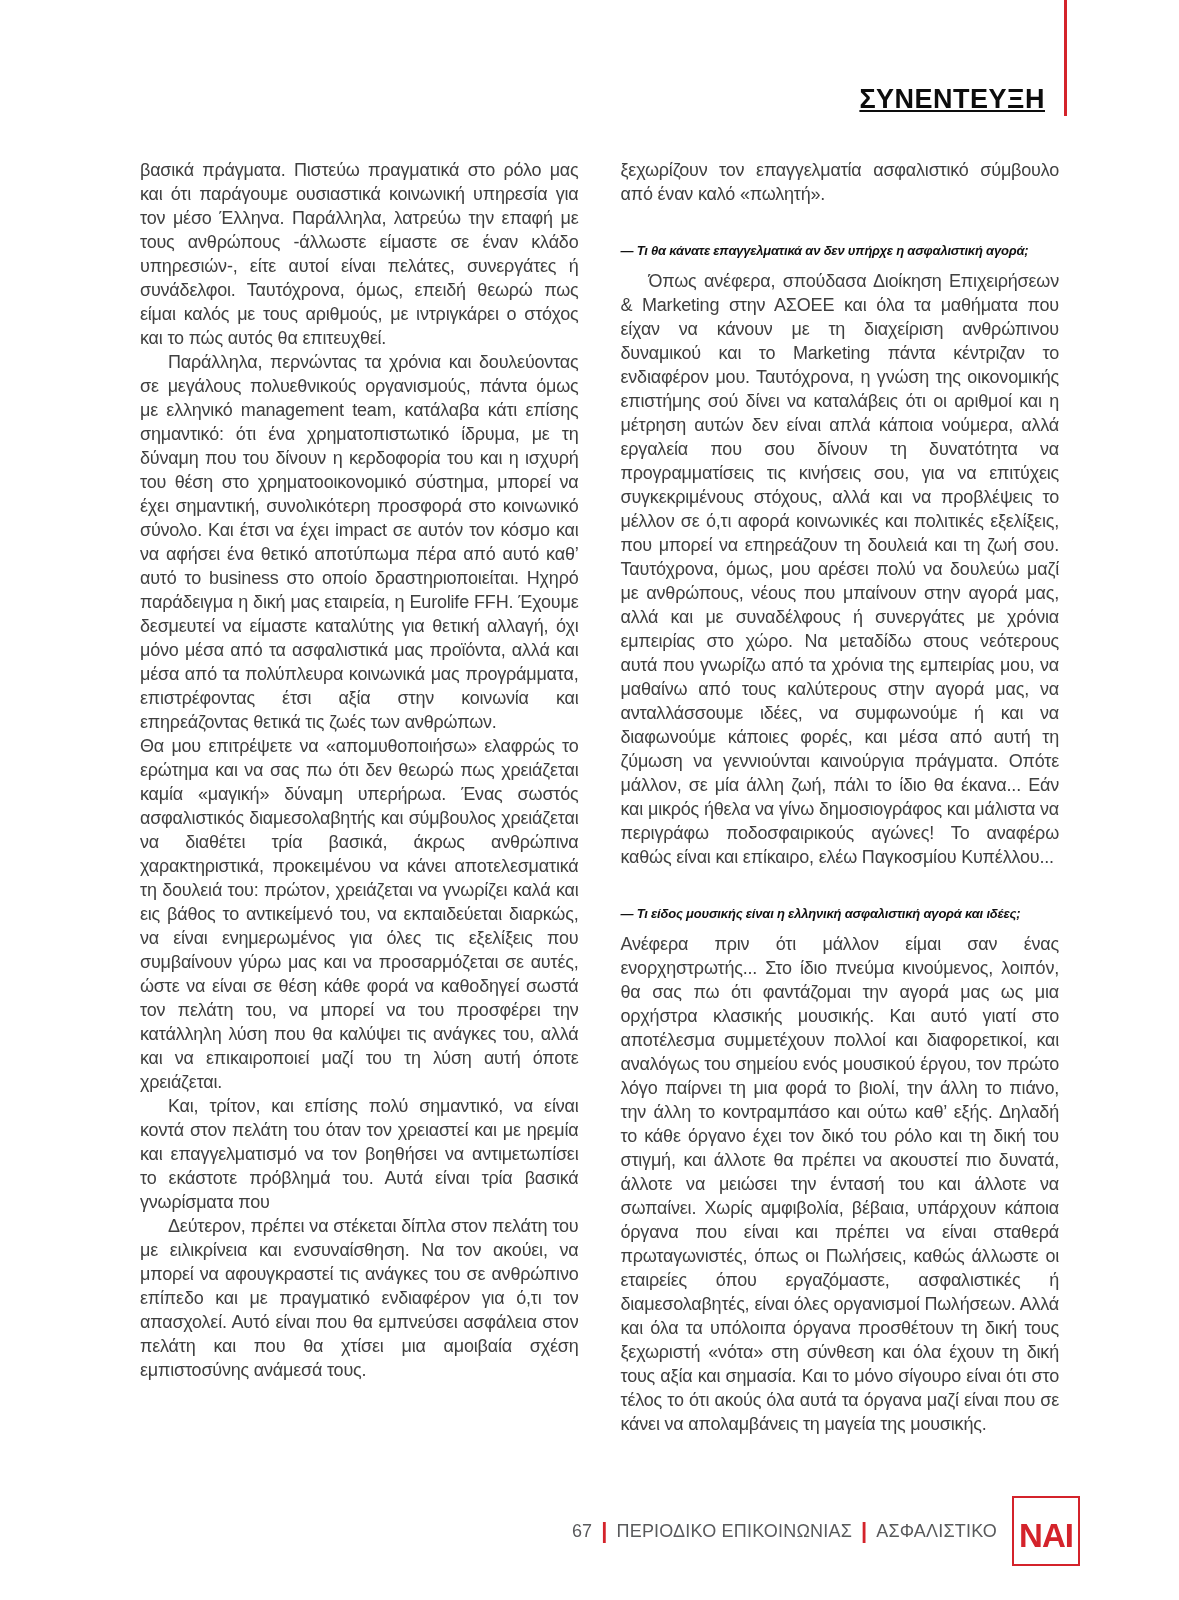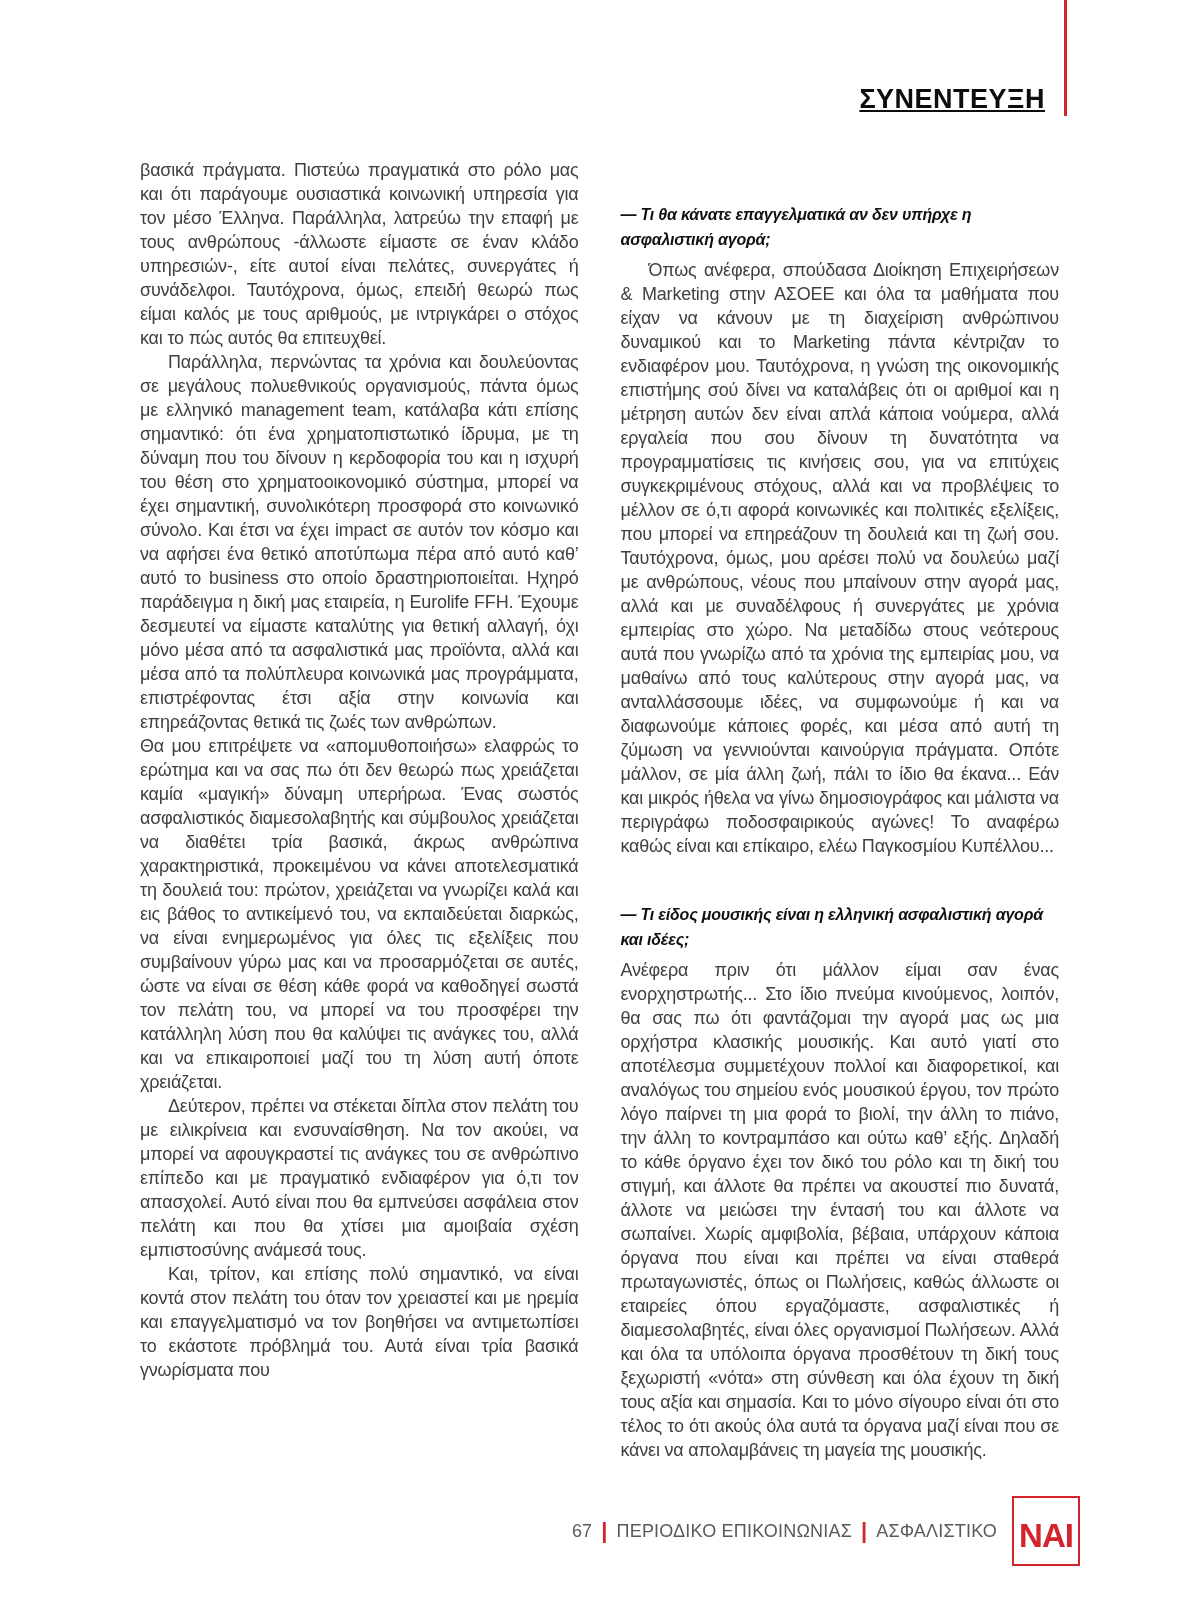--- a/index.html
+++ b/index.html
@@ -32,24 +32,24 @@
   }
   .col { min-width: 0; }
   .col p {
     margin: 0;
     font-size: 18px; line-height: 24px; letter-spacing: -0.2px;
     color: #404040;
     text-align: justify;
   }
   .col p.indent { text-indent: 28px; }
   .col p.question {
-    font-size: 16px; line-height: 25px;
+    font-size: 13px; line-height: 25px;
     font-weight: bold; font-style: italic;
     color: #111111;
-    margin-top: 44px; margin-bottom: 6px;
+    margin-top: 32px; margin-bottom: 6px;
     text-align: left;
   }
 
   
   .footer {
     position: absolute; right: 99px; top: 1496px;
     display: flex; align-items: center; gap: 9px;
   }
   .footer .ftext { font-size: 18px; color: #58595b; letter-spacing: 0.2px; }
   .footer .pipe { color: #d4232b; font-weight: bold; font-size: 22px; }
@@ -88,24 +88,25 @@
 
   <div class="accent-line"></div>
 
   <div class="header-title">ΣΥΝΕΝΤΕΥΞΗ</div>
 
   <div class="article">
     <div class="col">
         <p class="body">βασικά πράγματα. Πιστεύω πραγματικά στο ρόλο μας και ότι παράγουμε ουσιαστικά κοινωνική υπηρεσία για τον μέσο Έλληνα. Παράλληλα, λατρεύω την επαφή με τους ανθρώπους -άλλωστε είμαστε σε έναν κλάδο υπηρεσιών-, είτε αυτοί είναι πελάτες, συνεργάτες ή συνάδελφοι. Ταυτόχρονα, όμως, επειδή θεωρώ πως είμαι καλός με τους αριθμούς, με ιντριγκάρει ο στόχος και το πώς αυτός θα επιτευχθεί.</p>
         <p class="body indent">Παράλληλα, περνώντας τα χρόνια και δουλεύοντας σε μεγάλους πολυεθνικούς οργανισμούς, πάντα όμως με ελληνικό management team, κατάλαβα κάτι επίσης σημαντικό: ότι ένα χρηματοπιστωτικό ίδρυμα, με τη δύναμη που του δίνουν η κερδοφορία του και η ισχυρή του θέση στο χρηματοοικονομικό σύστημα, μπορεί να έχει σημαντική, συνολικότερη προσφορά στο κοινωνικό σύνολο. Και έτσι να έχει impact σε αυτόν τον κόσμο και να αφήσει ένα θετικό αποτύπωμα πέρα από αυτό καθ’ αυτό το business στο οποίο δραστηριοποιείται. Ηχηρό παράδειγμα η δική μας εταιρεία, η Eurolife FFH. Έχουμε δεσμευτεί να είμαστε καταλύτης για θετική αλλαγή, όχι μόνο μέσα από τα ασφαλιστικά μας προϊόντα, αλλά και μέσα από τα πολύπλευρα κοινωνικά μας προγράμματα, επιστρέφοντας έτσι αξία στην κοινωνία και επηρεάζοντας θετικά τις ζωές των ανθρώπων.</p>
         <p class="body">Θα μου επιτρέψετε να «απομυθοποιήσω» ελαφρώς το ερώτημα και να σας πω ότι δεν θεωρώ πως χρειάζεται καμία «μαγική» δύναμη υπερήρωα. Ένας σωστός ασφαλιστικός διαμεσολαβητής και σύμβουλος χρειάζεται να διαθέτει τρία βασικά, άκρως ανθρώπινα χαρακτηριστικά, προκειμένου να κάνει αποτελεσματικά τη δουλειά του: πρώτον, χρειάζεται να γνωρίζει καλά και εις βάθος το αντικείμενό του, να εκπαιδεύεται διαρκώς, να είναι ενημερωμένος για όλες τις εξελίξεις που συμβαίνουν γύρω μας και να προσαρμόζεται σε αυτές, ώστε να είναι σε θέση κάθε φορά να καθοδηγεί σωστά τον πελάτη του, να μπορεί να του προσφέρει την κατάλληλη λύση που θα καλύψει τις ανάγκες του, αλλά και να επικαιροποιεί μαζί του τη λύση αυτή όποτε χρειάζεται.</p>
+        <p class="body indent">Και, τρίτον, και επίσης πολύ σημαντικό, να είναι κοντά στον πελάτη του όταν τον χρειαστεί και με ηρεμία και επαγγελματισμό να τον βοηθήσει να αντιμετωπίσει το εκάστοτε πρόβλημά του. Αυτά είναι τρία βασικά γνωρίσματα που</p>
         <p class="body indent">Δεύτερον, πρέπει να στέκεται δίπλα στον πελάτη του με ειλικρίνεια και ενσυναίσθηση. Να τον ακούει, να μπορεί να αφουγκραστεί τις ανάγκες του σε ανθρώπινο επίπεδο και με πραγματικό ενδιαφέρον για ό,τι τον απασχολεί. Αυτό είναι που θα εμπνεύσει ασφάλεια στον πελάτη και που θα χτίσει μια αμοιβαία σχέση εμπιστοσύνης ανάμεσά τους.</p>
-        <p class="body indent">Και, τρίτον, και επίσης πολύ σημαντικό, να είναι κοντά στον πελάτη του όταν τον χρειαστεί και με ηρεμία και επαγγελματισμό να τον βοηθήσει να αντιμετωπίσει το εκάστοτε πρόβλημά του. Αυτά είναι τρία βασικά γνωρίσματα που</p>
       </div>
     <div class="col">
+        <p class="body">ξεχωρίζουν τον επαγγελματία ασφαλιστικό σύμβουλο από έναν καλό «πωλητή».</p>
         <p class="question">— Τι θα κάνατε επαγγελματικά αν δεν υπήρχε η ασφαλιστική αγορά;</p>
         <p class="body indent">Όπως ανέφερα, σπούδασα Διοίκηση Επιχειρήσεων &amp; Marketing στην ΑΣΟΕΕ και όλα τα μαθήματα που είχαν να κάνουν με τη διαχείριση ανθρώπινου δυναμικού και το Marketing πάντα κέντριζαν το ενδιαφέρον μου. Ταυτόχρονα, η γνώση της οικονομικής επιστήμης σού δίνει να καταλάβεις ότι οι αριθμοί και η μέτρηση αυτών δεν είναι απλά κάποια νούμερα, αλλά εργαλεία που σου δίνουν τη δυνατότητα να προγραμματίσεις τις κινήσεις σου, για να επιτύχεις συγκεκριμένους στόχους, αλλά και να προβλέψεις το μέλλον σε ό,τι αφορά κοινωνικές και πολιτικές εξελίξεις, που μπορεί να επηρεάζουν τη δουλειά και τη ζωή σου. Ταυτόχρονα, όμως, μου αρέσει πολύ να δουλεύω μαζί με ανθρώπους, νέους που μπαίνουν στην αγορά μας, αλλά και με συναδέλφους ή συνεργάτες με χρόνια εμπειρίας στο χώρο. Να μεταδίδω στους νεότερους αυτά που γνωρίζω από τα χρόνια της εμπειρίας μου, να μαθαίνω από τους καλύτερους στην αγορά μας, να ανταλλάσσουμε ιδέες, να συμφωνούμε ή και να διαφωνούμε κάποιες φορές, και μέσα από αυτή τη ζύμωση να γεννιούνται καινούργια πράγματα. Οπότε μάλλον, σε μία άλλη ζωή, πάλι το ίδιο θα έκανα... Εάν και μικρός ήθελα να γίνω δημοσιογράφος και μάλιστα να περιγράφω ποδοσφαιρικούς αγώνες! Το αναφέρω καθώς είναι και επίκαιρο, ελέω Παγκοσμίου Κυπέλλου...</p>
         <p class="question">— Τι είδος μουσικής είναι η ελληνική ασφαλιστική αγορά και ιδέες;</p>
         <p class="body">Ανέφερα πριν ότι μάλλον είμαι σαν ένας ενορχηστρωτής... Στο ίδιο πνεύμα κινούμενος, λοιπόν, θα σας πω ότι φαντάζομαι την αγορά μας ως μια ορχήστρα κλασικής μουσικής. Και αυτό γιατί στο αποτέλεσμα συμμετέχουν πολλοί και διαφορετικοί, και αναλόγως του σημείου ενός μουσικού έργου, τον πρώτο λόγο παίρνει τη μια φορά το βιολί, την άλλη το πιάνο, την άλλη το κοντραμπάσο και ούτω καθ’ εξής. Δηλαδή το κάθε όργανο έχει τον δικό του ρόλο και τη δική του στιγμή, και άλλοτε θα πρέπει να ακουστεί πιο δυνατά, άλλοτε να μειώσει την έντασή του και άλλοτε να σωπαίνει. Χωρίς αμφιβολία, βέβαια, υπάρχουν κάποια όργανα που είναι και πρέπει να είναι σταθερά πρωταγωνιστές, όπως οι Πωλήσεις, καθώς άλλωστε οι εταιρείες όπου εργαζόμαστε, ασφαλιστικές ή διαμεσολαβητές, είναι όλες οργανισμοί Πωλήσεων. Αλλά και όλα τα υπόλοιπα όργανα προσθέτουν τη δική τους ξεχωριστή «νότα» στη σύνθεση και όλα έχουν τη δική τους αξία και σημασία. Και το μόνο σίγουρο είναι ότι στο τέλος το ότι ακούς όλα αυτά τα όργανα μαζί είναι που σε κάνει να απολαμβάνεις τη μαγεία της μουσικής.</p>
       </div>
   </div>
 
   <div class="footer">
     <span class="ftext">67</span>
     <span class="pipe">|</span>

